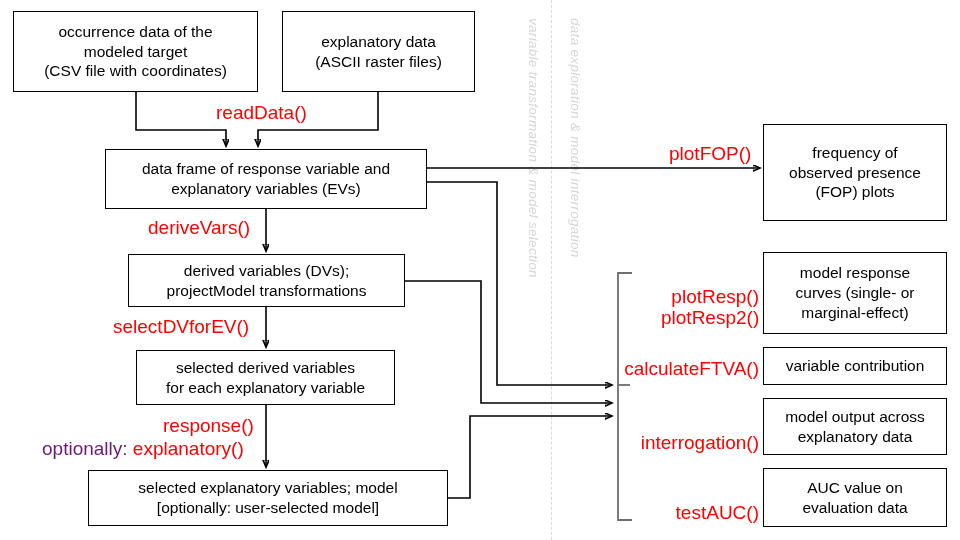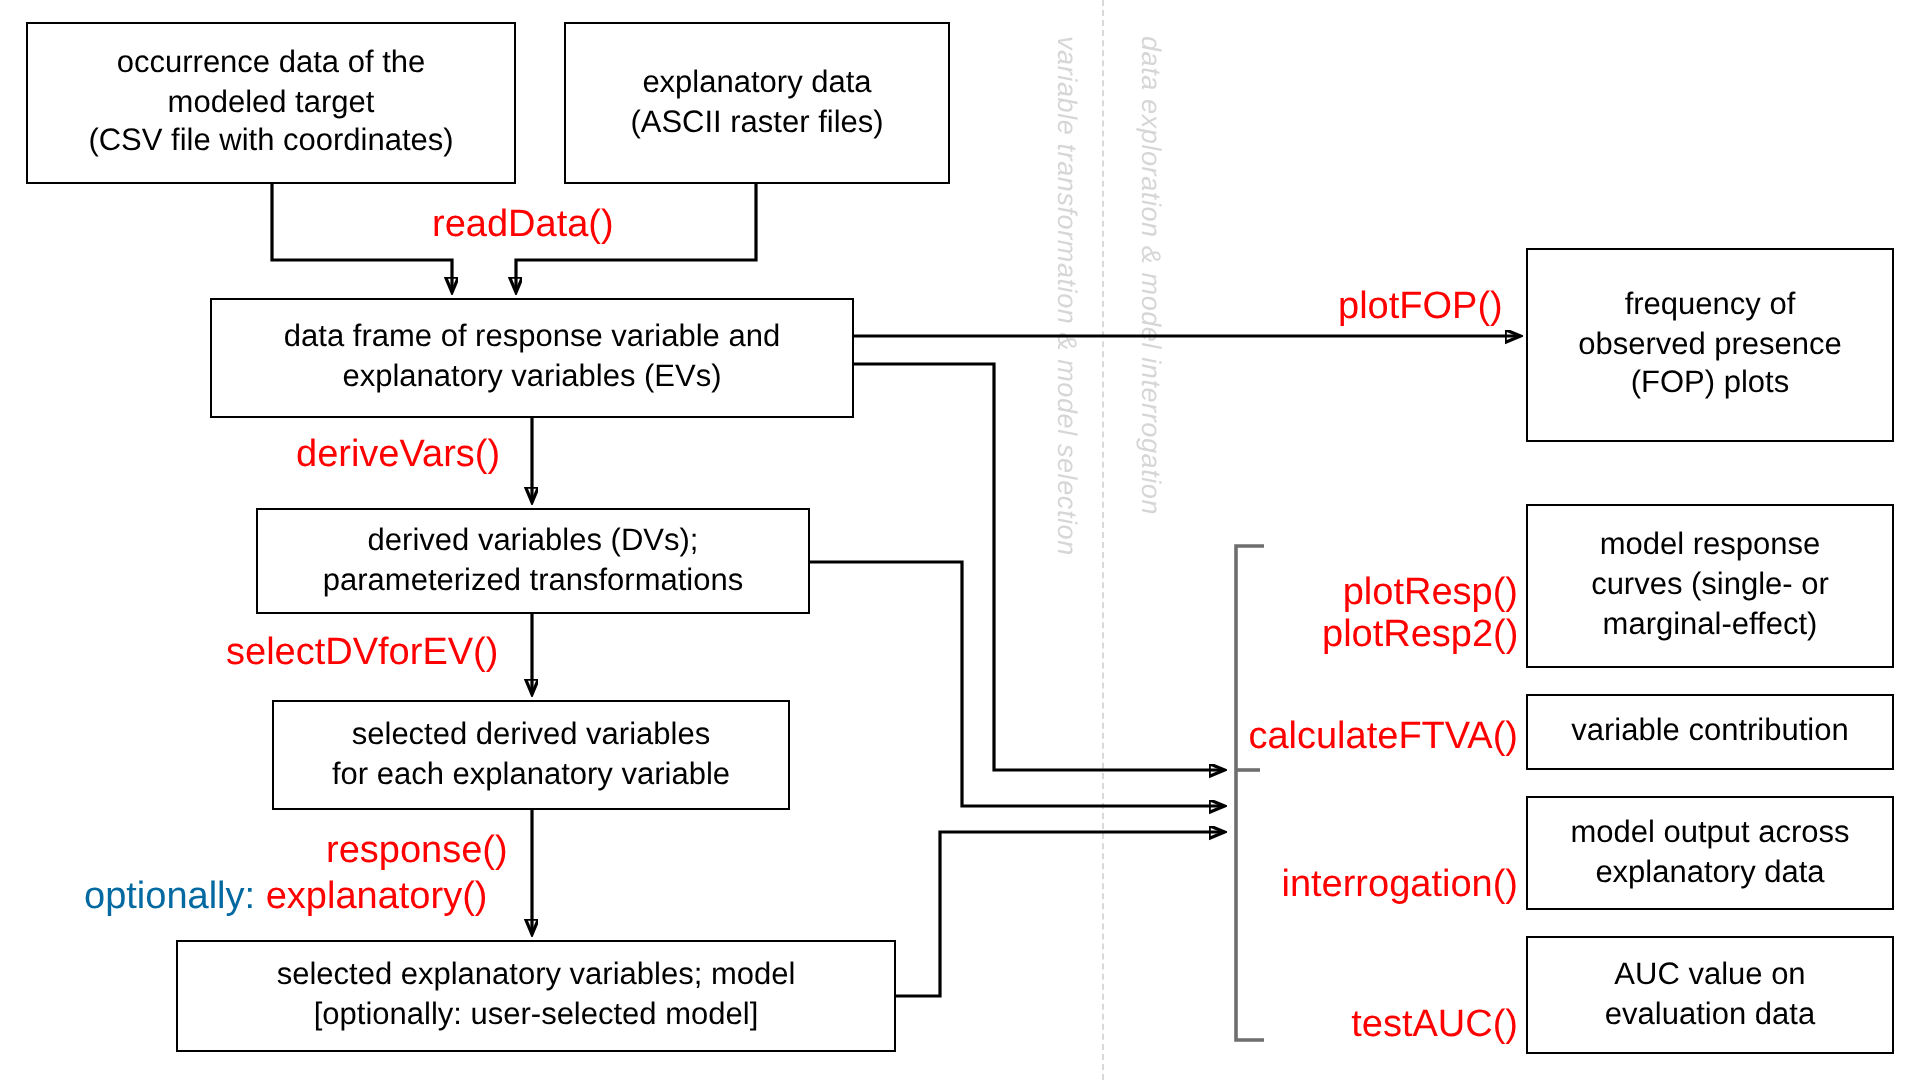--- a/index.html
+++ b/index.html
@@ -16,21 +16,21 @@
     text-align:center;line-height:1.28;color:#000;
     font-size:15.5px;box-sizing:border-box;
   }
   .box .inner{padding:0 4px;white-space:pre-line;}
 
   .fn{
     position:absolute;color:#ff0000;font-size:19px;
     white-space:nowrap;line-height:1.25;
   }
   .fn.right{text-align:right;}
-  .plain{color:#0369a1;}
+  .plain{color:#701a75;}
 
   .vlabel{
     position:absolute;color:#d6d6d6;font-size:13.5px;
     font-style:italic;white-space:nowrap;
     transform-origin:0 0;transform:rotate(90deg);
     letter-spacing:.3px;
   }
 
   .divider{
     position:absolute;border-left:1.5px dashed #d9d9d9;
@@ -63,21 +63,21 @@
 (ASCII raster files)</span>
   </div>
 
   <div class="box" style="left:105px;top:149px;width:322px;height:60px;">
     <span class="inner">data frame of response variable and
 explanatory variables (EVs)</span>
   </div>
 
   <div class="box" style="left:128px;top:254px;width:277px;height:53px;">
     <span class="inner">derived variables (DVs);
-parameterized transformations</span>
+projectModel transformations</span>
   </div>
 
   <div class="box" style="left:136px;top:350px;width:259px;height:55px;">
     <span class="inner">selected derived variables
 for each explanatory variable</span>
   </div>
 
   <div class="box" style="left:88px;top:470px;width:360px;height:56px;">
     <span class="inner">selected explanatory variables; model
 [optionally: user-selected model]</span>

